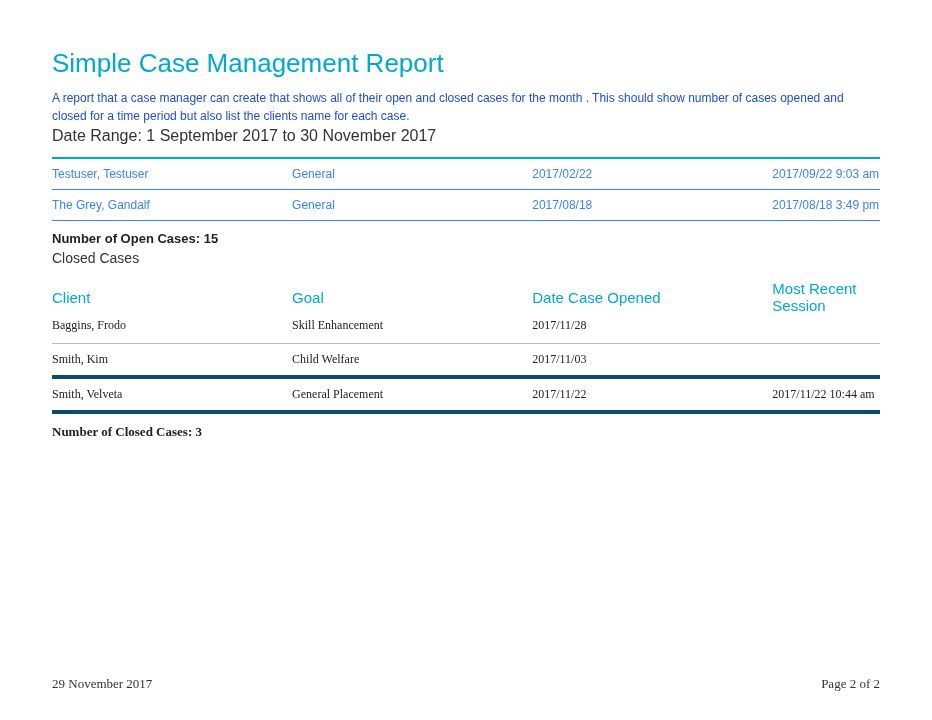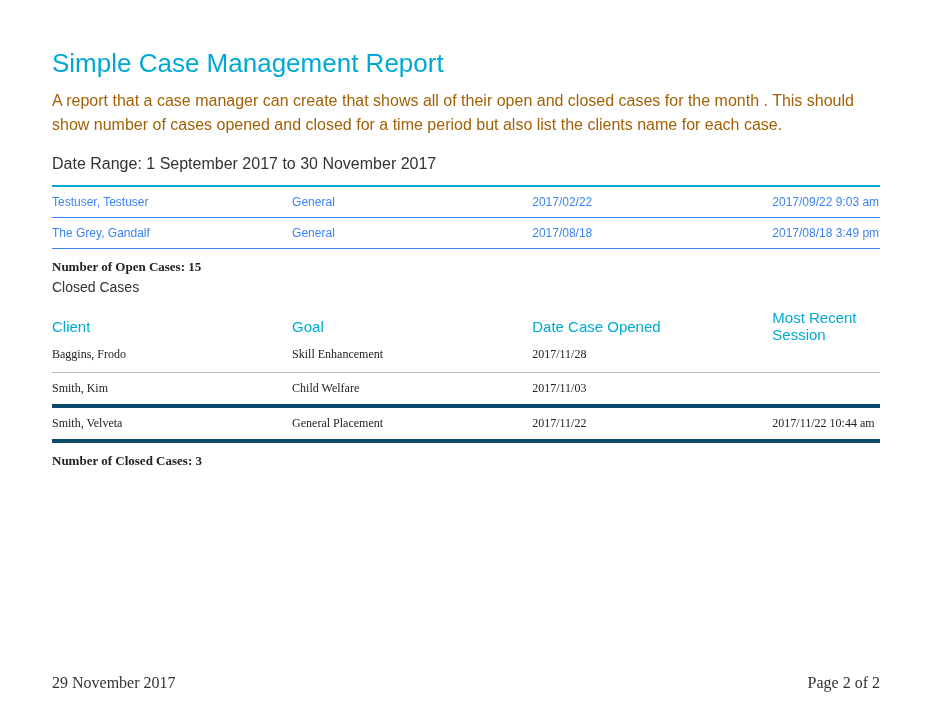--- a/index.html
+++ b/index.html
@@ -15,24 +15,24 @@
       position: relative;
       padding: 48px 52px;
     }
     .title {
       color: #00a9d4;
       font-size: 26px;
       font-weight: 400;
       margin-bottom: 10px;
     }
     .desc {
-      color: #a16207;
-      font-size: 16px;
+      color: #1d4ed8;
+      font-size: 12px;
       line-height: 1.5;
-      margin-bottom: 18px;
+      margin-bottom: 2px;
     }
     .date-range {
       color: #333;
       font-size: 16px;
       margin-bottom: 12px;
     }
     .top-rule {
       border: none;
       border-top: 2px solid #00a9d4;
       margin-bottom: 0;
@@ -46,21 +46,21 @@
       padding: 8px 0;
       font-family: Liberation Sans, sans-serif;
       color: #3b82f6;
       border-bottom: 1px solid #3b82f6;
     }
     .col-client { width: 29%; }
     .col-goal { width: 29%; }
     .col-opened { width: 29%; }
     .col-session { width: 13%; text-align: left; }
     .summary-label {
-      font-family: Liberation Serif, serif;
+      font-family: Liberation Sans, sans-serif;
       font-weight: bold;
       font-size: 13px;
       color: #222;
       padding-top: 10px;
     }
     .section-heading {
       font-family: Arial, Helvetica, sans-serif;
       font-size: 14px;
       color: #333;
       padding-top: 4px;
@@ -96,21 +96,21 @@
       padding-top: 10px;
     }
     .footer {
       position: absolute;
       bottom: 28px;
       left: 52px;
       right: 52px;
       display: flex;
       justify-content: space-between;
       font-family: Georgia, serif;
-      font-size: 16px;
+      font-size: 13px;
       color: #333;
     }
   </style>
 </head>
 <body>
 
 <h1 class="title">Simple Case Management Report</h1>
 <p class="desc">A report that a case manager can create that shows all of their open and closed cases for the month . This should show number of cases opened and closed for a time period but also list the clients name for each case.</p>
 <p class="date-range">Date Range: 1 September 2017 to 30 November 2017</p>
 <hr class="top-rule">

